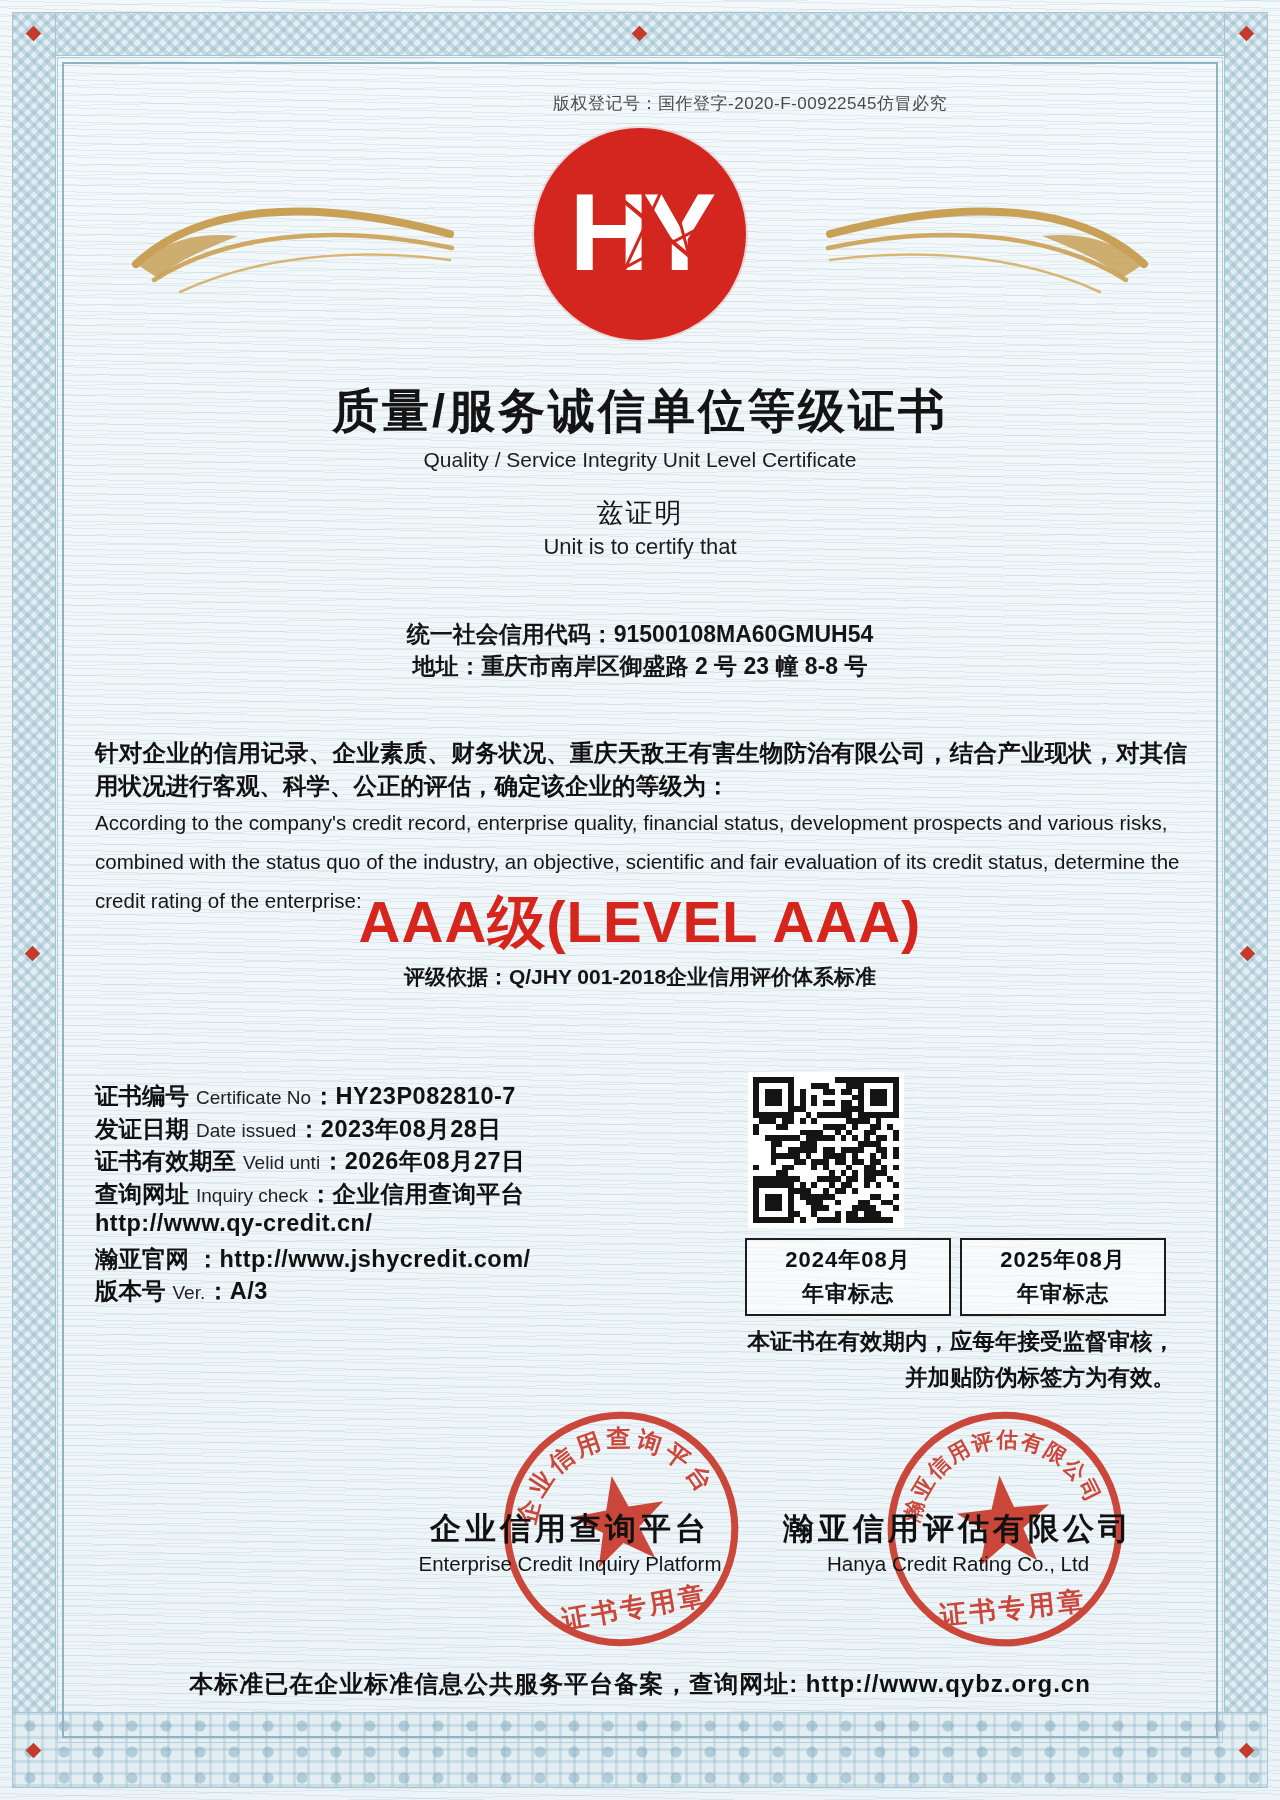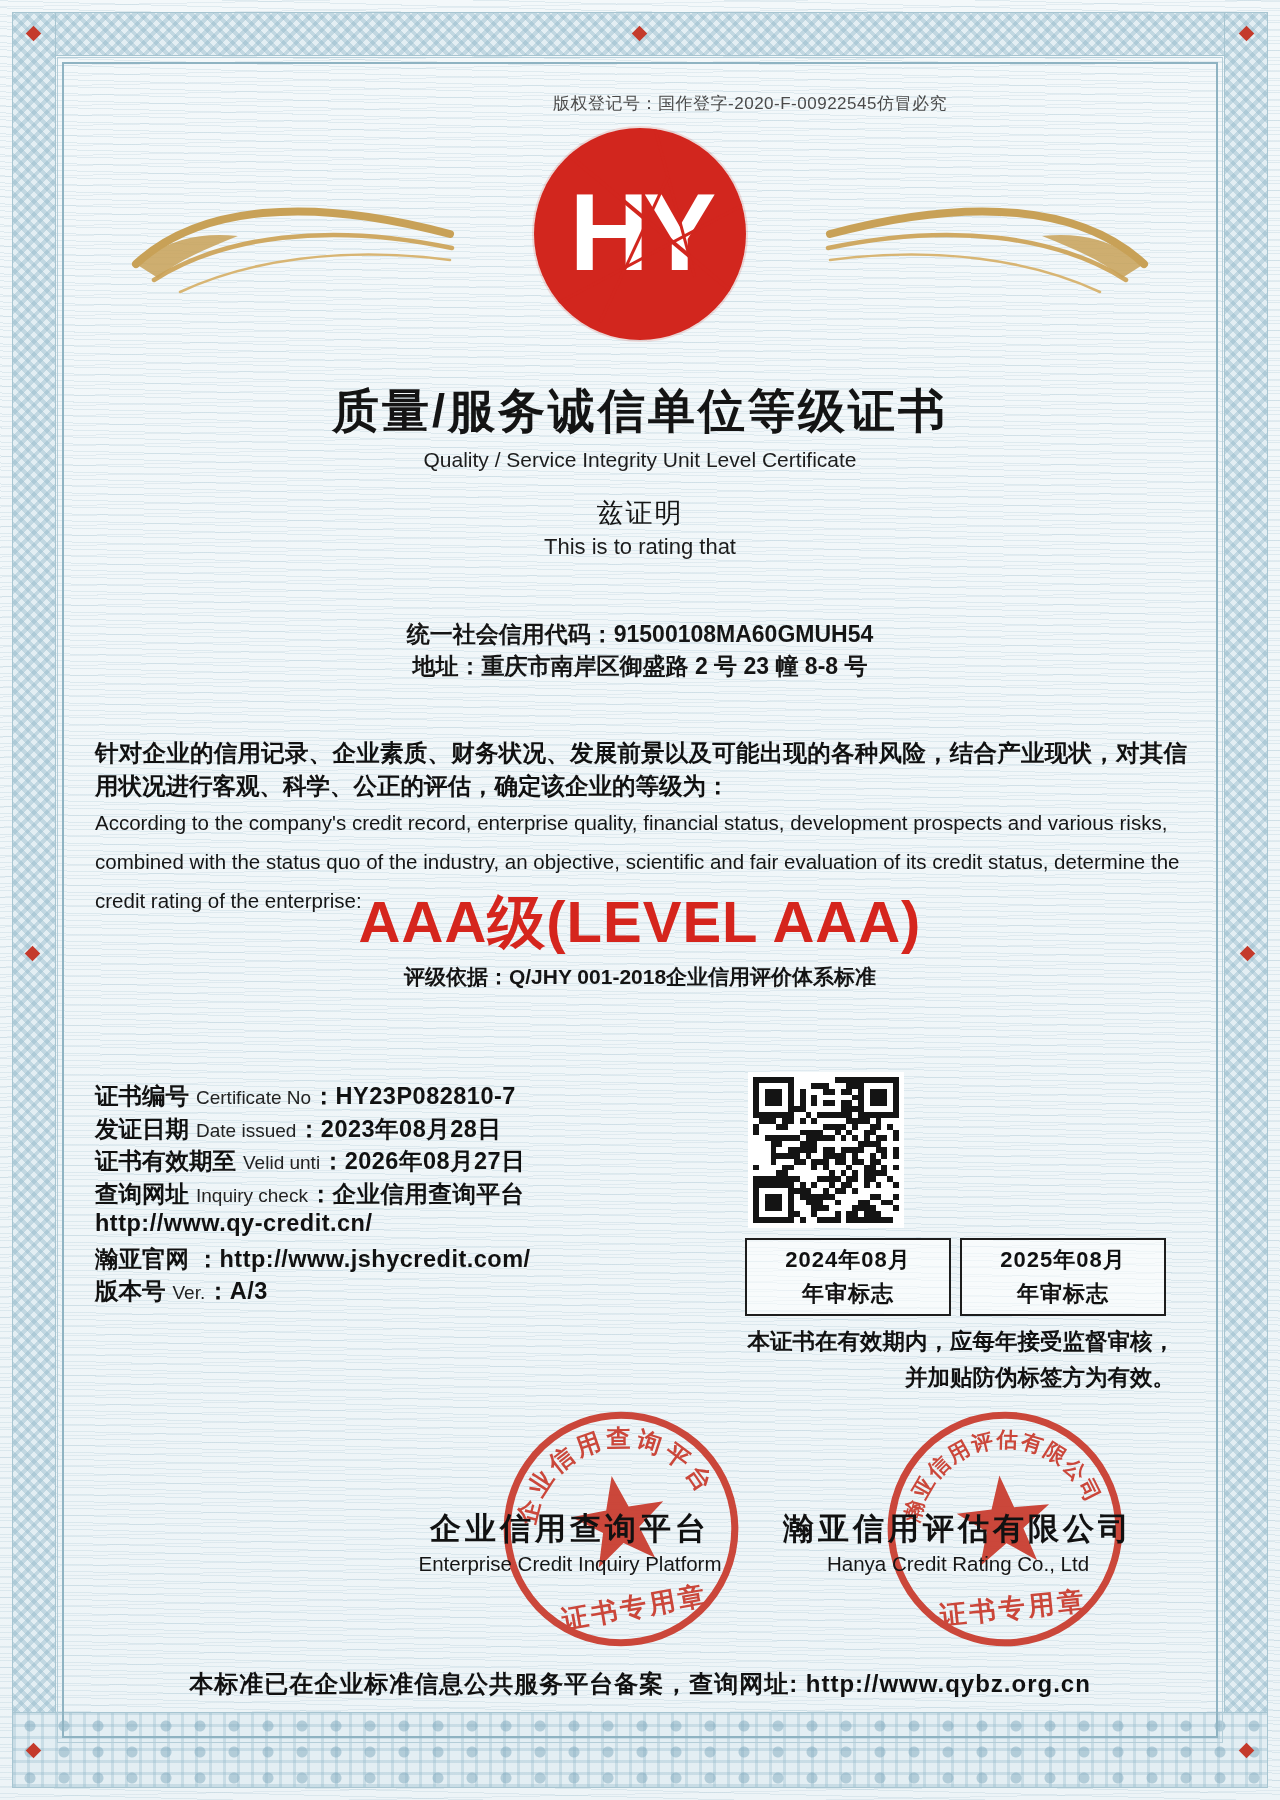--- a/index.html
+++ b/index.html
@@ -142,25 +142,25 @@
 
   <div class="abs logo">
     <span class="hy">HY</span>
     <span class="crack c1"></span>
     <span class="crack c2"></span>
     <span class="crack c3"></span>
     <span class="crack c4"></span>
   </div>
   <div class="abs ctr title-en">Quality / Service Integrity Unit Level Certificate</div>
   <div class="abs ctr certify-zh">兹证明</div>
-  <div class="abs ctr certify-en">This is to rating that</div>
+  <div class="abs ctr certify-en">Unit is to certify that</div>
   <div class="abs ctr creditcode">统一社会信用代码：91500108MA60GMUH54</div>
   <div class="abs ctr address">地址：重庆市南岸区御盛路 2 号 23 幢 8-8 号</div>
 
-  <div class="abs para-zh">针对企业的信用记录、企业素质、财务状况、发展前景以及可能出现的各种风险，结合产业现状，对其信用状况进行客观、科学、公正的评估，确定该企业的等级为：</div>
+  <div class="abs para-zh">针对企业的信用记录、企业素质、财务状况、重庆天敌王有害生物防治有限公司，结合产业现状，对其信用状况进行客观、科学、公正的评估，确定该企业的等级为：</div>
   <div class="abs para-en">According to the company's credit record, enterprise quality, financial status, development prospects and various risks, combined with the status quo of the industry, an objective, scientific and fair evaluation of its credit status, determine the credit rating of the enterprise:</div>
   <div class="abs ctr level">AAA级(LEVEL AAA)</div>
   <div class="abs ctr basis-zh">评级依据：Q/JHY 001-2018企业信用评价体系标准</div>
 
   <div class="abs details">
     <div class="drow">
       <span class="dzh">证书编号</span>
       <span class="den">Certificate No</span>
       <span class="dcolon">：</span>
       <span class="dval">HY23P082810-7</span>

